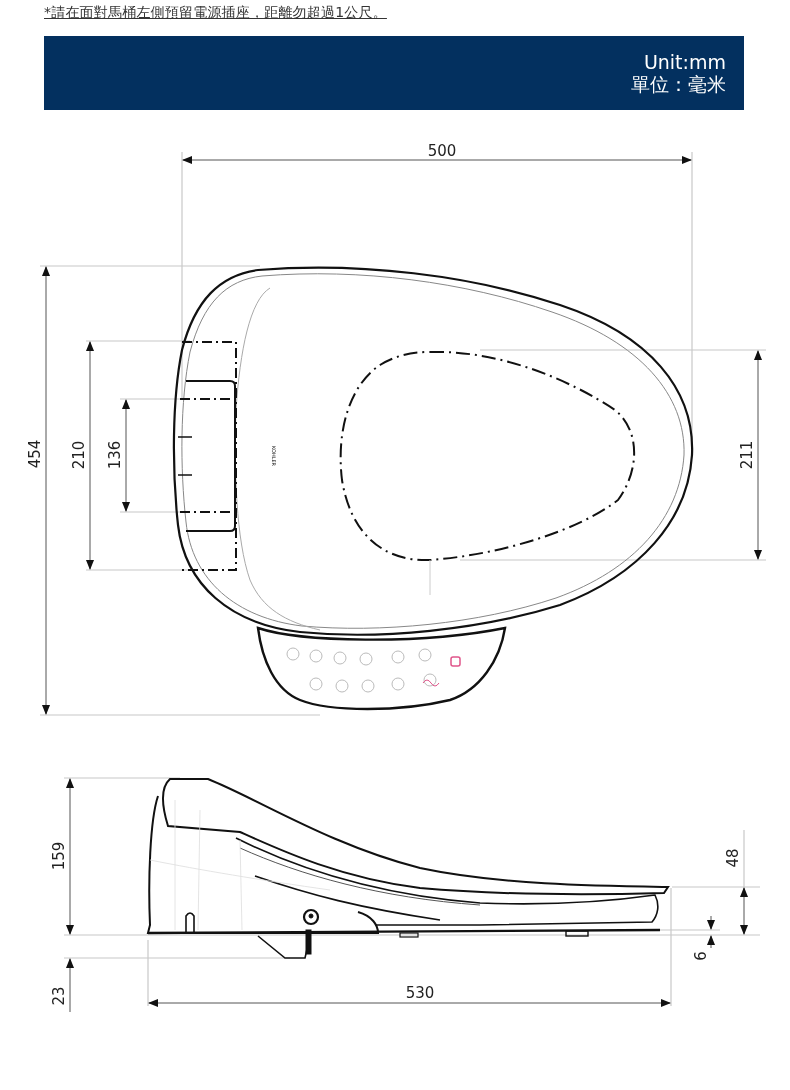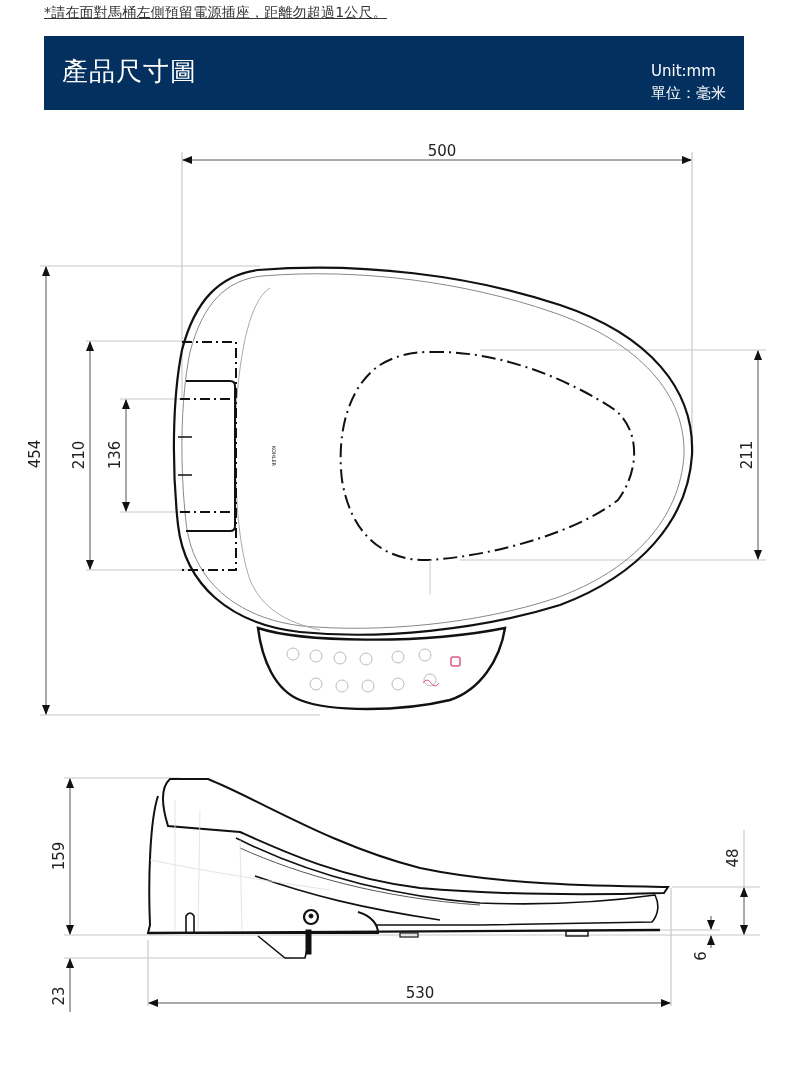--- a/index.html
+++ b/index.html
@@ -1,30 +1,29 @@
 <!DOCTYPE html>
 <html><head>
 <meta charset="utf-8">
 <style>
   html, body { margin:0; padding:0; background:#ffffff; }
   body { width:790px; height:1090px; position:relative; overflow:hidden; font-family:"DejaVu Sans", sans-serif; }
   .note { position:absolute; left:44px; top:4px; font-size:14px; color:#333; letter-spacing:0.2px;text-decoration:underline; }
   .banner { position:absolute; left:44px; top:36px; width:700px; height:74px; background:#03305f; color:#fff; }
   .banner-title { position:absolute; left:18px; top:18px; font-size:26px; letter-spacing:1px; }
-  .banner-unit { position:absolute; right:18px; top:24px; font-size:15px; line-height:22px; }
+  .banner-unit { position:absolute; right:18px; top:15px; text-align:right; font-size:19px; line-height:22px; }
   svg.drawing { position:absolute; left:0; top:0; }
   .dim { font-family:"DejaVu Sans", sans-serif; font-size:15px; fill:#222; }
 </style>
 </head>
 <body>
 
 <div class="note">*請在面對馬桶左側預留電源插座，距離勿超過1公尺。</div>
 
 <div class="banner">
-  <div class="banner-title">產品尺寸圖</div>
   <div class="banner-unit">
     <div>Unit:mm</div>
     <div>單位：毫米</div>
   </div>
 </div>
 
 <svg class="drawing" width="790" height="1090" viewBox="0 0 790 1090" xmlns="http://www.w3.org/2000/svg">
   <defs>
     <marker id="arr" markerWidth="10" markerHeight="8" refX="9" refY="4" orient="auto" markerUnits="userSpaceOnUse">
       <path d="M0,0 L10,4 L0,8 Z" fill="#111"></path>

